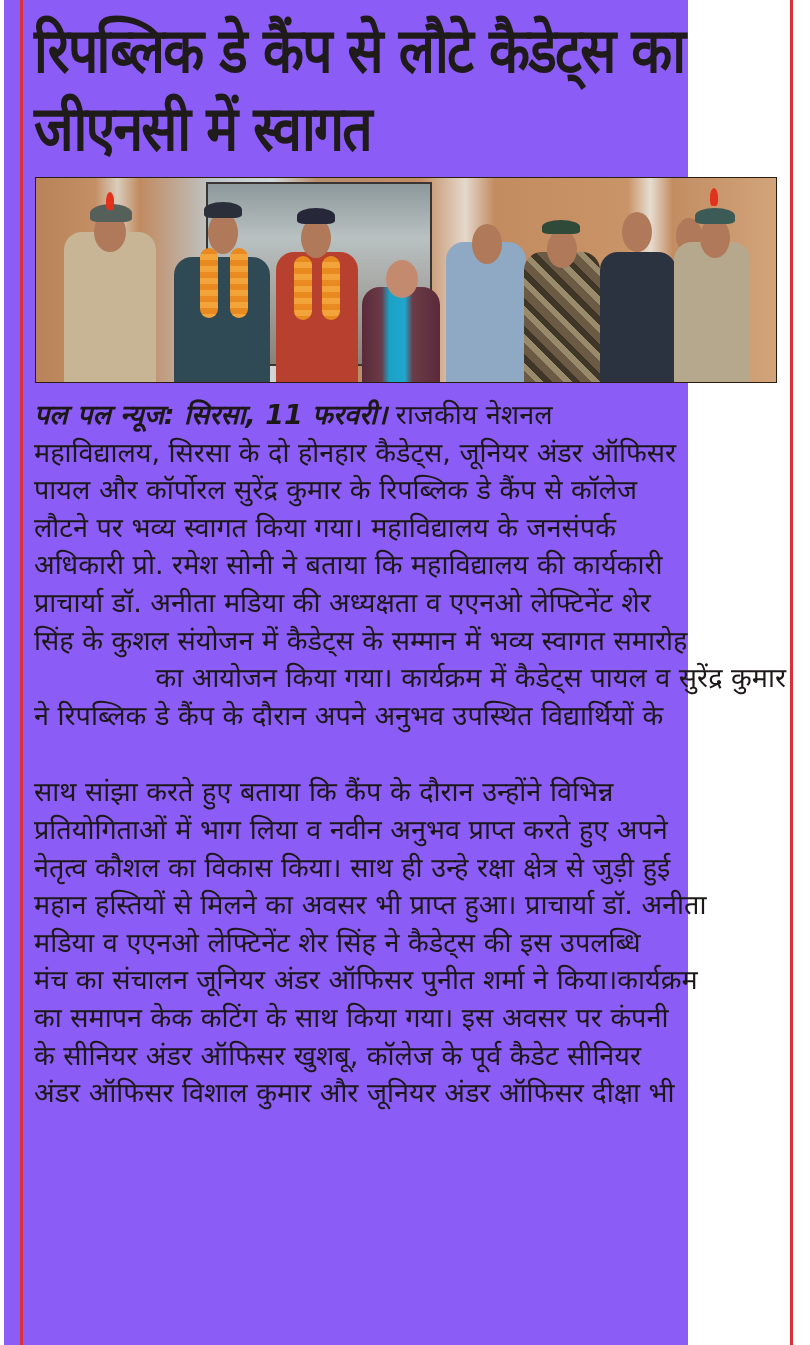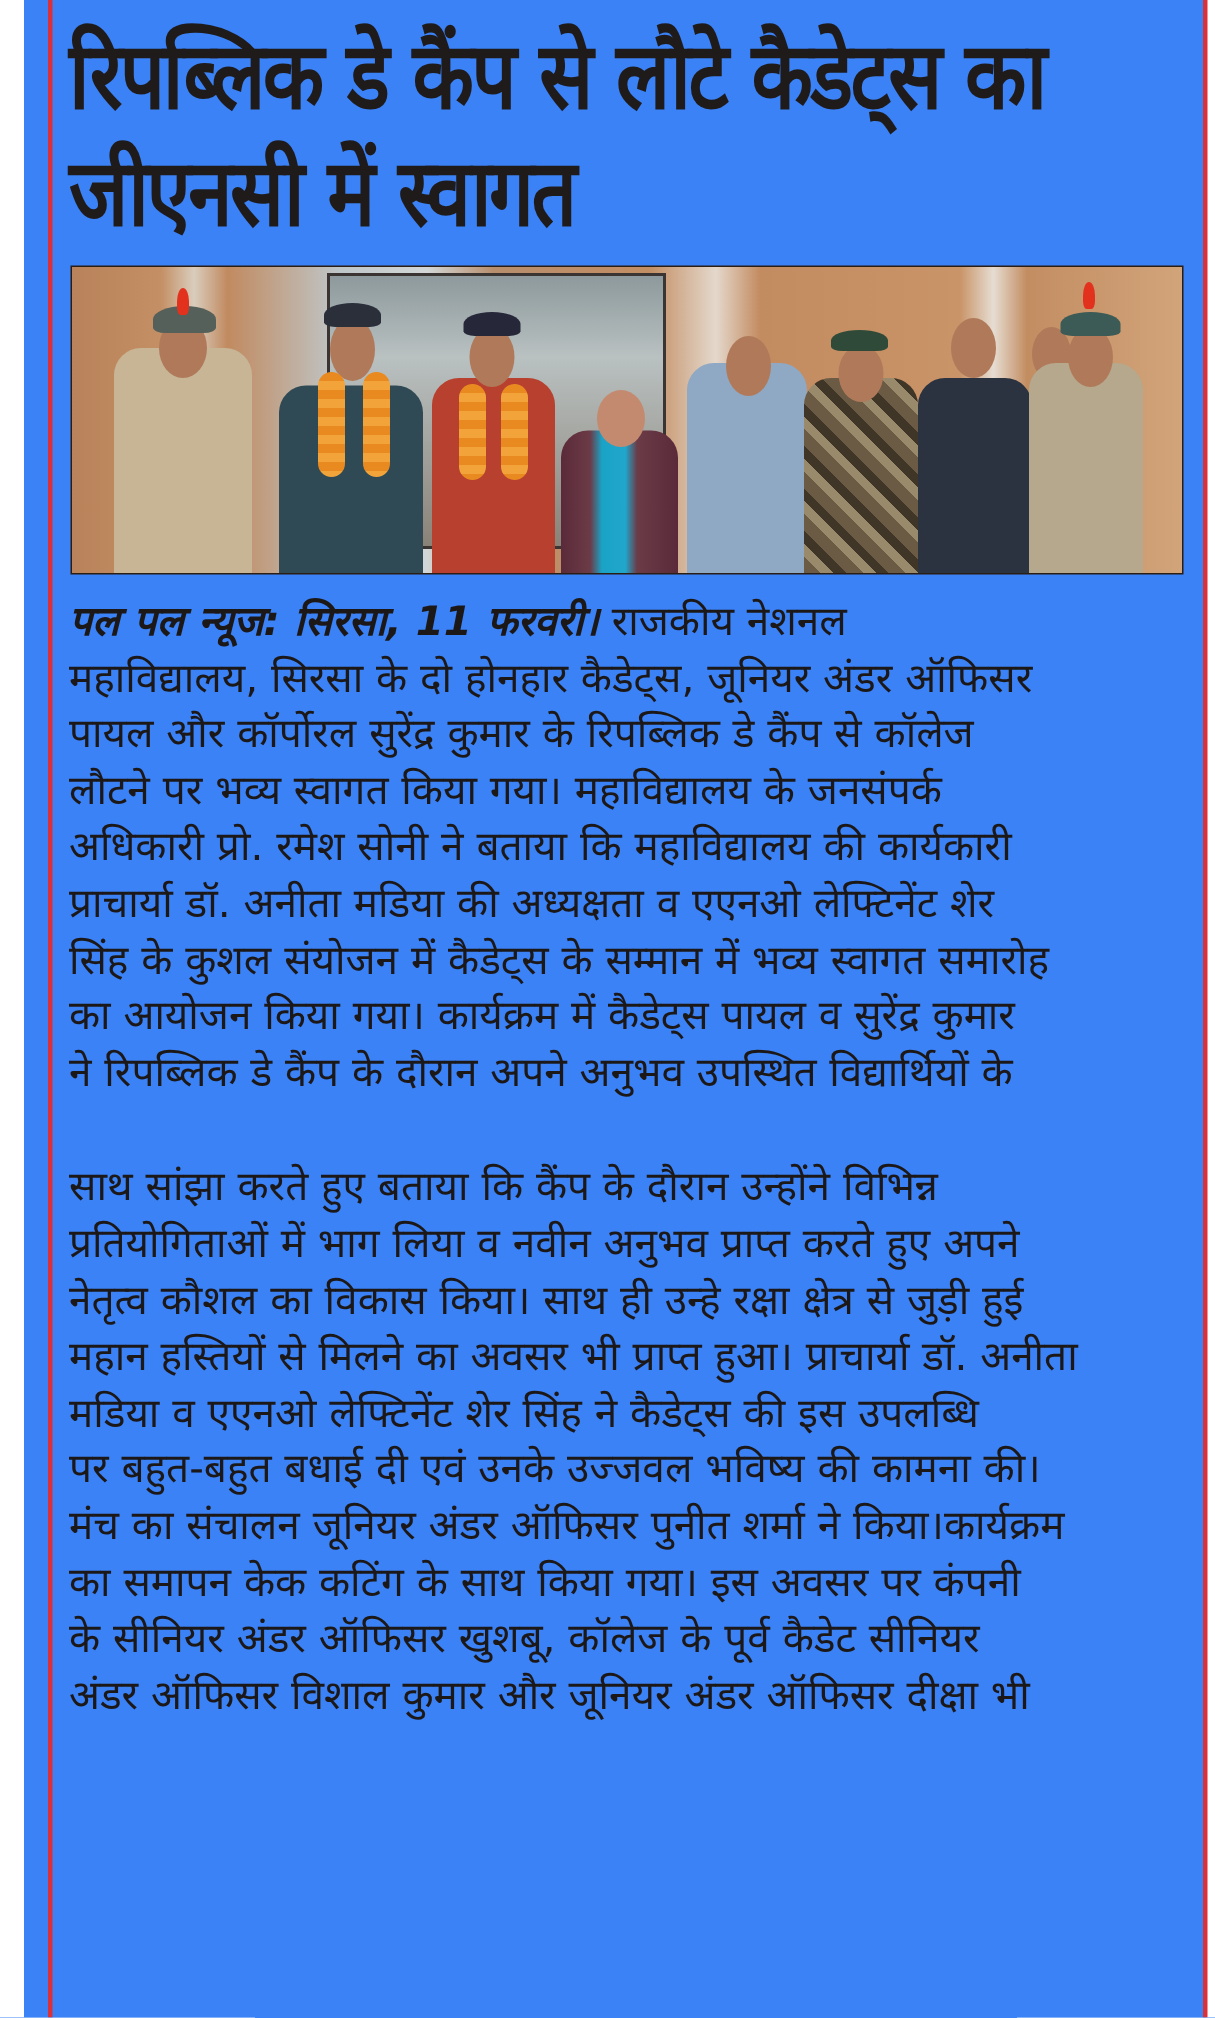--- a/index.html
+++ b/index.html
@@ -2,22 +2,22 @@
 <html><head>
 <meta charset="utf-8">
 <style>
   html, body { margin: 0; padding: 0; }
   body {
     width: 810px; height: 1345px; overflow: hidden;
     background: #ffffff;
     position: relative;
   }
   .sheet {
-    position: absolute; left: 16px; top: 0; width: 788px; height: 1345px;
-    background: #3b82f6;
+    position: absolute; left: 4px; top: 0; width: 684px; height: 1345px;
+    background: #8b5cf6;
   }
   .rule-left { position: absolute; left: 16px; top: 0; width: 3px; height: 1345px; background: #d8313a; }
   .rule-right { position: absolute; left: 786px; top: 0; width: 3px; height: 1345px; background: #d8313a; }
   .headline {
     position: absolute; left: 30px; top: 12px; width: 750px;
     font-family: "DejaVu Sans", sans-serif;
     font-weight: bold;
     color: #1f1b1b;
     font-size: 62px; line-height: 78px;
     letter-spacing: -2px;
@@ -110,26 +110,25 @@
   </div>
 
   <div class="body-text">
     <span class="line" style="transform: scaleX(1);"><span class="lead">पल पल न्यूज: सिरसा, 11 फरवरी।</span><span> राजकीय नेशनल</span></span>
     <span class="line" style="transform: scaleX(1);">महाविद्यालय, सिरसा के दो होनहार कैडेट्स, जूनियर अंडर ऑफिसर</span>
     <span class="line" style="transform: scaleX(1);">पायल और कॉर्पोरल सुरेंद्र कुमार के रिपब्लिक डे कैंप से कॉलेज</span>
     <span class="line" style="transform: scaleX(1);">लौटने पर भव्य स्वागत किया गया। महाविद्यालय के जनसंपर्क</span>
     <span class="line" style="transform: scaleX(1);">अधिकारी प्रो. रमेश सोनी ने बताया कि महाविद्यालय की कार्यकारी</span>
     <span class="line" style="transform: scaleX(1);">प्राचार्या डॉ. अनीता मडिया की अध्यक्षता व एएनओ लेफ्टिनेंट शेर</span>
     <span class="line" style="transform: scaleX(1);">सिंह के कुशल संयोजन में कैडेट्स के सम्मान में भव्य स्वागत समारोह</span>
-    <span class="line" style="transform: scaleX(1);">का आयोजन किया गया। कार्यक्रम में कैडेट्स पायल व सुरेंद्र कुमार</span>
+    <span class="line" style="transform: scaleX(1); text-align: right;">का आयोजन किया गया। कार्यक्रम में कैडेट्स पायल व सुरेंद्र कुमार</span>
     <span class="line" style="transform: scaleX(1);">ने रिपब्लिक डे कैंप के दौरान अपने अनुभव उपस्थित विद्यार्थियों के</span>
     <span class="line" style="transform: scaleX(1); margin-top: 39px;">साथ सांझा करते हुए बताया कि कैंप के दौरान उन्होंने विभिन्न</span>
     <span class="line" style="transform: scaleX(1);">प्रतियोगिताओं में भाग लिया व नवीन अनुभव प्राप्त करते हुए अपने</span>
     <span class="line" style="transform: scaleX(1);">नेतृत्व कौशल का विकास किया। साथ ही उन्हे रक्षा क्षेत्र से जुड़ी हुई</span>
     <span class="line" style="transform: scaleX(1);">महान हस्तियों से मिलने का अवसर भी प्राप्त हुआ। प्राचार्या डॉ. अनीता</span>
     <span class="line" style="transform: scaleX(1);">मडिया व एएनओ लेफ्टिनेंट शेर सिंह ने कैडेट्स की इस उपलब्धि</span>
-    <span class="line" style="transform: scaleX(1);">पर बहुत-बहुत बधाई दी एवं उनके उज्जवल भविष्य की कामना की।</span>
     <span class="line" style="transform: scaleX(1);">मंच का संचालन जूनियर अंडर ऑफिसर पुनीत शर्मा ने किया।कार्यक्रम</span>
     <span class="line" style="transform: scaleX(1);">का समापन केक कटिंग के साथ किया गया। इस अवसर पर कंपनी</span>
     <span class="line" style="transform: scaleX(1);">के सीनियर अंडर ऑफिसर खुशबू, कॉलेज के पूर्व कैडेट सीनियर</span>
     <span class="line" style="transform: scaleX(1);">अंडर ऑफिसर विशाल कुमार और जूनियर अंडर ऑफिसर दीक्षा भी</span>
   </div>
 </div>
 
 </body></html>

